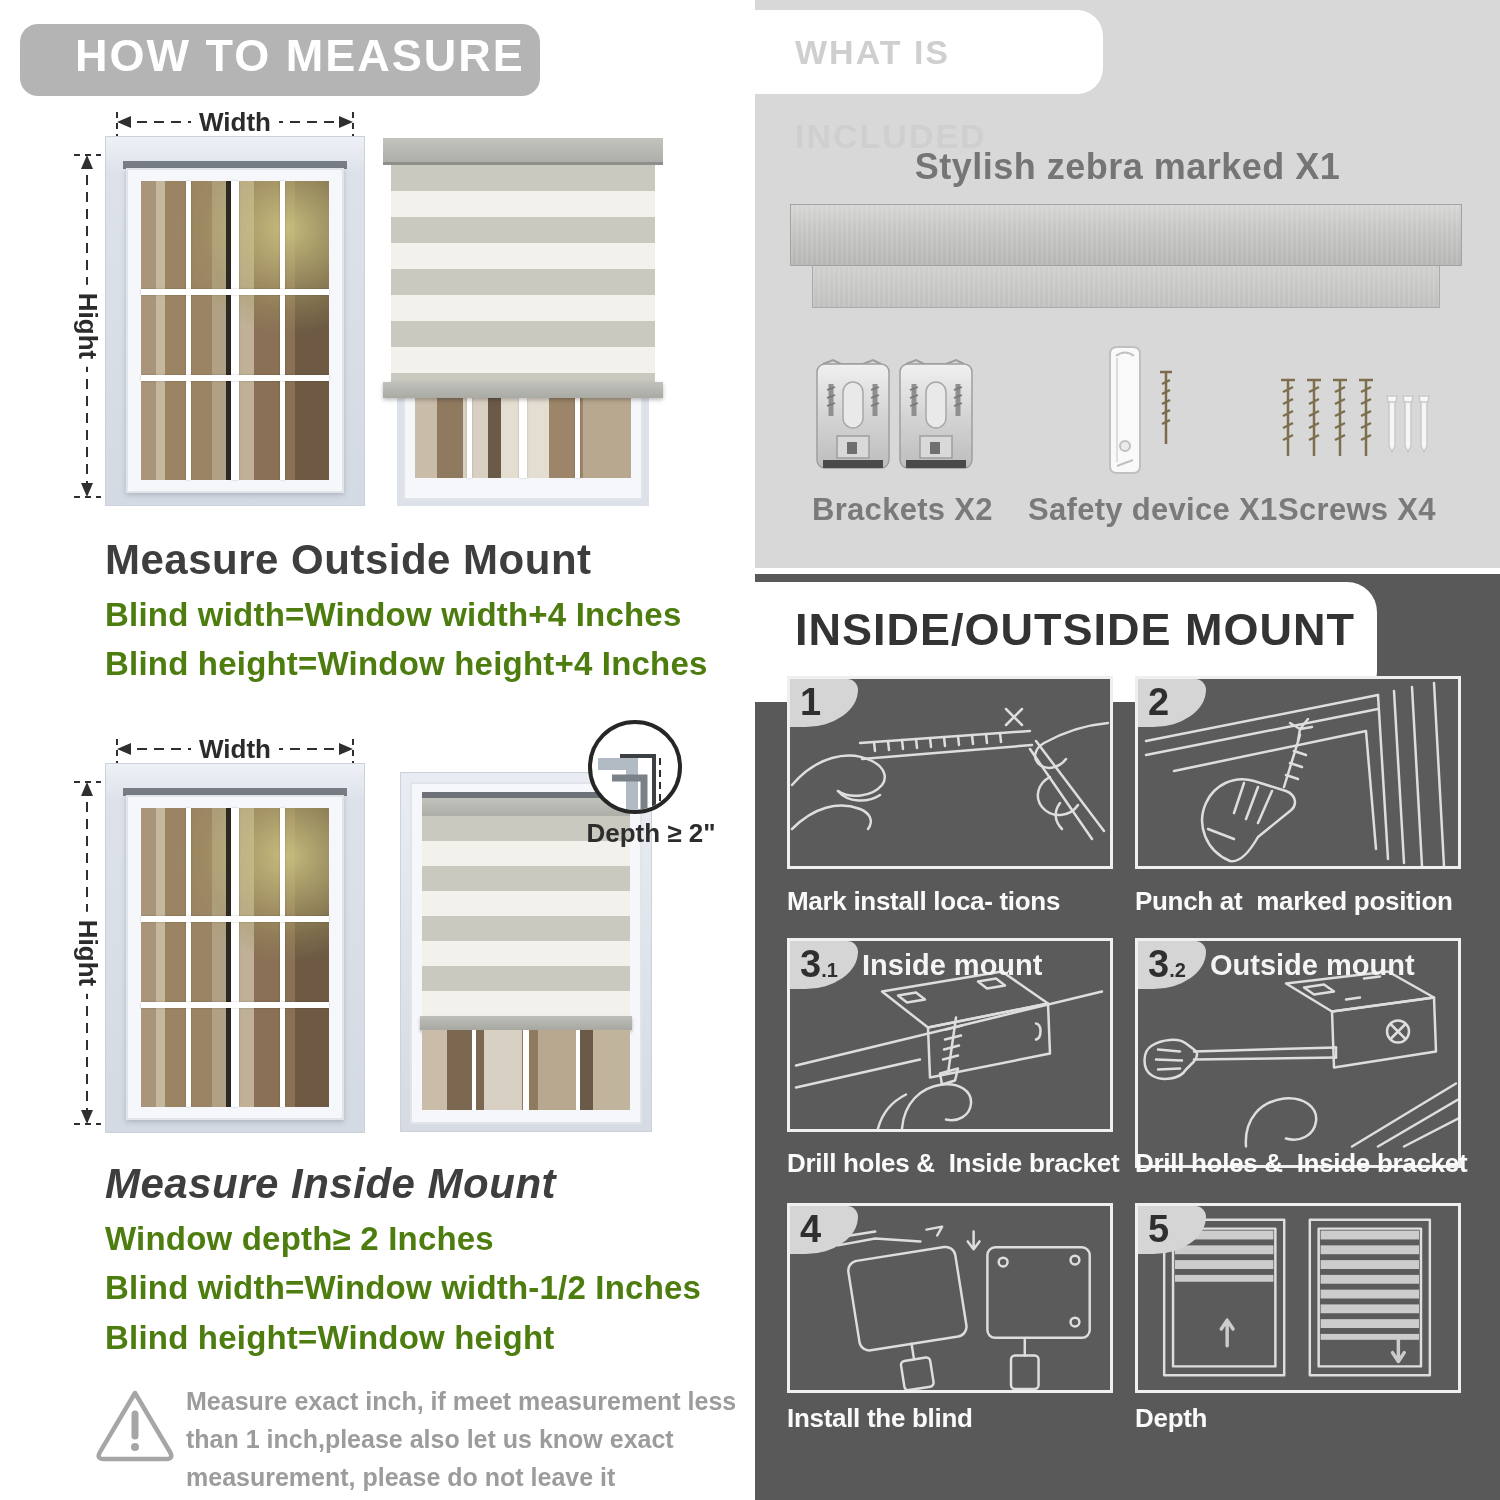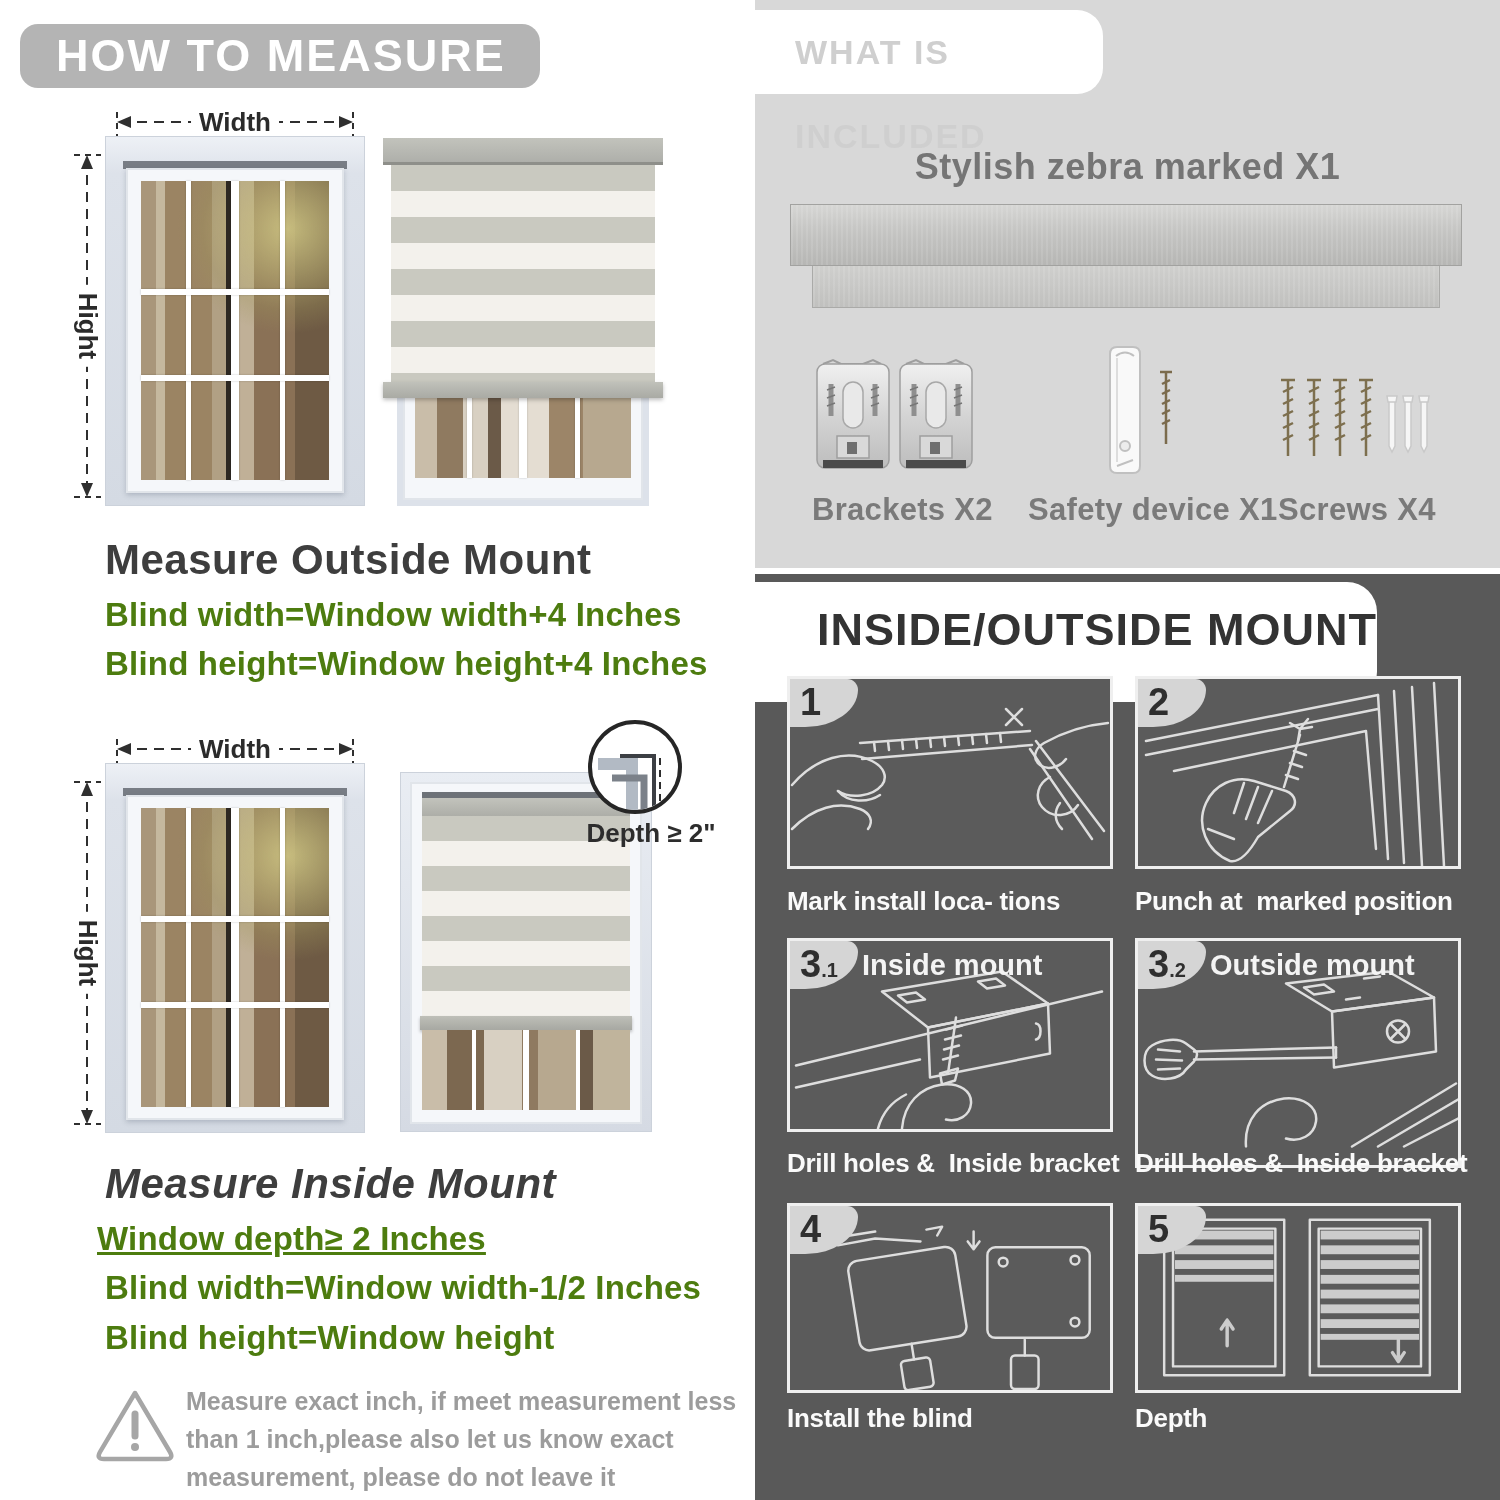--- a/index.html
+++ b/index.html
@@ -1,23 +1,23 @@
 <!DOCTYPE html>
 <html><head>
 <meta charset="utf-8">
 <style>
   html,body{margin:0;padding:0;background:#ffffff;}
   body{width:1500px;height:1500px;position:relative;overflow:hidden;
        font-family:"Liberation Sans","DejaVu Sans",sans-serif;}
   .abs{position:absolute;}
 
   
-  .hdr-badge-left{left:20px;top:24px;width:520px;height:64px;background:#b4b4b4;
+  .hdr-badge-left{left:20px;top:24px;width:520px;height:72px;background:#b4b4b4;
     border-radius:18px;color:#ffffff;font-size:45px;font-weight:700;letter-spacing:2px;
-    line-height:64px;padding-left:36px;box-sizing:border-box;}
+    line-height:64px;padding-left:55px;box-sizing:border-box;}
   .sec-title{font-size:42px;font-weight:700;color:#3e3e3e;letter-spacing:.5px;}
   .sec-line{font-size:33px;font-weight:700;color:#4d7c0f;letter-spacing:.2px;}
 
   
   .winfig{width:260px;height:370px;}
   .wf-wall{position:absolute;inset:0;background:linear-gradient(180deg,#eef1f6 0%,#dde2ea 10%,#d4dae3 100%);
     box-shadow:inset 0 0 0 1px #ccd2db;}
   .wf-shadowtop{position:absolute;left:7%;right:7%;top:6.8%;height:8px;background:#787d85;}
   .wf-frame{position:absolute;left:8%;right:8%;top:8.6%;bottom:3.5%;background:#f5f7fa;
     box-shadow:inset 0 0 0 2px #e1e5ea,0 2px 5px rgba(60,70,90,.25);}
@@ -99,21 +99,21 @@
     border:1px solid #a2a2a0;box-sizing:border-box;}
   .rail-sub{left:812px;top:266px;width:628px;height:42px;
     background:
       repeating-linear-gradient(90deg, rgba(255,255,255,.10) 0 2px, rgba(0,0,0,0) 2px 5px),
       linear-gradient(180deg,#cfcfcd,#c0c0be);
     border:1px solid #aaaaa8;border-top:none;box-sizing:border-box;}
   .item-label{font-size:31px;font-weight:700;color:#7a7a7a;letter-spacing:.3px;}
 
   .hdr-badge-mount{left:755px;top:582px;width:622px;height:120px;background:#ffffff;
     border-radius:0 30px 30px 0;color:#333333;font-size:45px;font-weight:700;letter-spacing:1px;
-    line-height:96px;padding-left:40px;box-sizing:border-box;text-align:right;}
+    line-height:96px;padding-left:40px;box-sizing:border-box;}
 
   .step{width:326px;background:#5b5b5b;border:3px solid #efefef;box-sizing:border-box;overflow:hidden;}
   .step-badge{position:absolute;top:0;left:0;width:58px;height:48px;background:#d5d5d5;
     border-radius:0 14px 100% 0;color:#2f2f2f;font-size:38px;font-weight:700;
     padding:0 0 0 10px;line-height:46px;}
   .badge-sub{font-size:20px;font-weight:700;}
   .step-inner-label{position:absolute;top:8px;left:72px;font-size:29px;font-weight:700;color:#f4f4f4;}
   .step-caption{font-size:26px;font-weight:700;color:#fafafa;white-space:pre-wrap;letter-spacing:-0.3px;}
   .step-art{position:absolute;inset:0;width:100%;height:100%;}
 </style>
@@ -242,21 +242,21 @@
   <svg width="86" height="86" viewBox="0 0 86 86">
     <path d="M6 40 L40 40 L40 86" stroke="#b2bac4" stroke-width="12" fill="none"></path>
     <path d="M20 54 L52 54 L52 86" stroke="#7b8189" stroke-width="7" fill="none"></path>
     <path d="M28 32 L62 32 L62 86" stroke="#3c3f44" stroke-width="4" fill="none"></path>
     <path d="M68 34 L68 86" stroke="#2d2d2d" stroke-width="2" stroke-dasharray="7 5" fill="none"></path>
   </svg>
 </div>
 <div class="abs depth-label">Depth ≥ 2"</div>
 
 <div class="abs sec-title" style="left:105px;top:1160px;font-style:italic;">Measure Inside Mount</div>
-<div class="abs sec-line" style="left:97px;top:1220px;text-decoration:underline;">Window depth≥ 2 Inches</div>
+<div class="abs sec-line" style="left:105px;top:1220px;">Window depth≥ 2 Inches</div>
 <div class="abs sec-line" style="left:105px;top:1269px;">Blind width=Window width-1/2 Inches</div>
 <div class="abs sec-line" style="left:105px;top:1319px;">Blind height=Window height</div>
 
 <div class="abs" style="left:92px;top:1386px;width:86px;height:80px;">
   <svg width="86" height="80" viewBox="0 0 86 80">
     <path d="M43 7 L78 66 Q82 73 74 73 L12 73 Q4 73 8 66 Z" fill="none" stroke="#a6a6a6" stroke-width="4.5" stroke-linejoin="round"></path>
     <path d="M43 28 L43 50" stroke="#a6a6a6" stroke-width="7" stroke-linecap="round"></path>
     <circle cx="43" cy="61" r="4" fill="#a6a6a6"></circle>
   </svg>
 </div>

